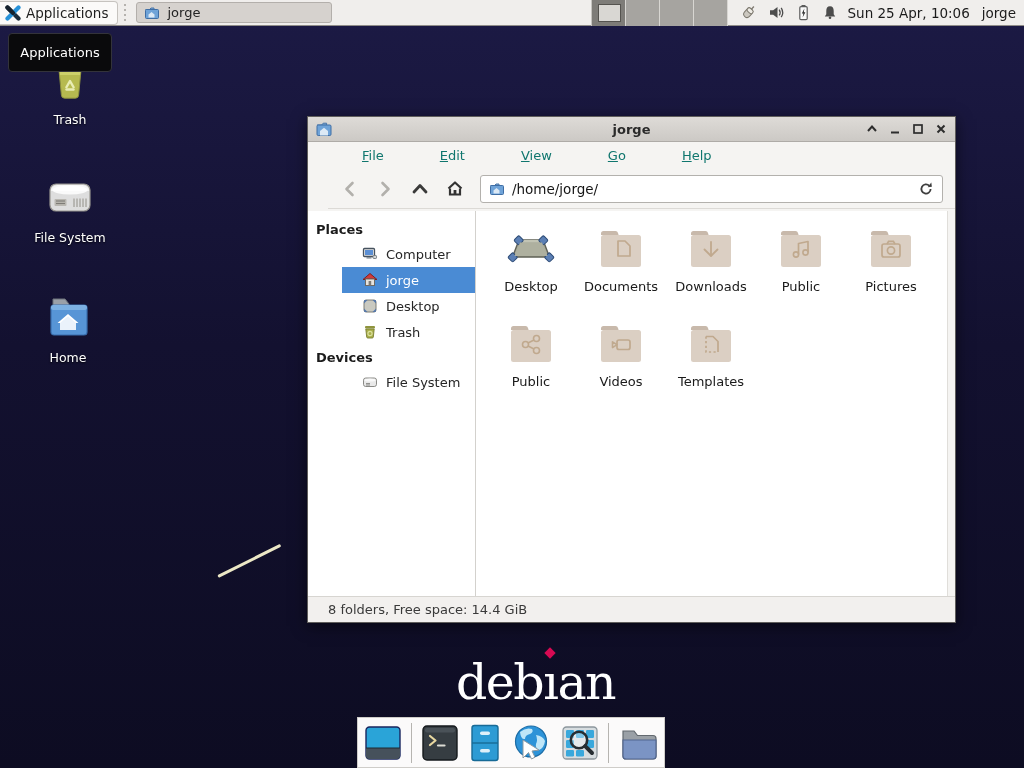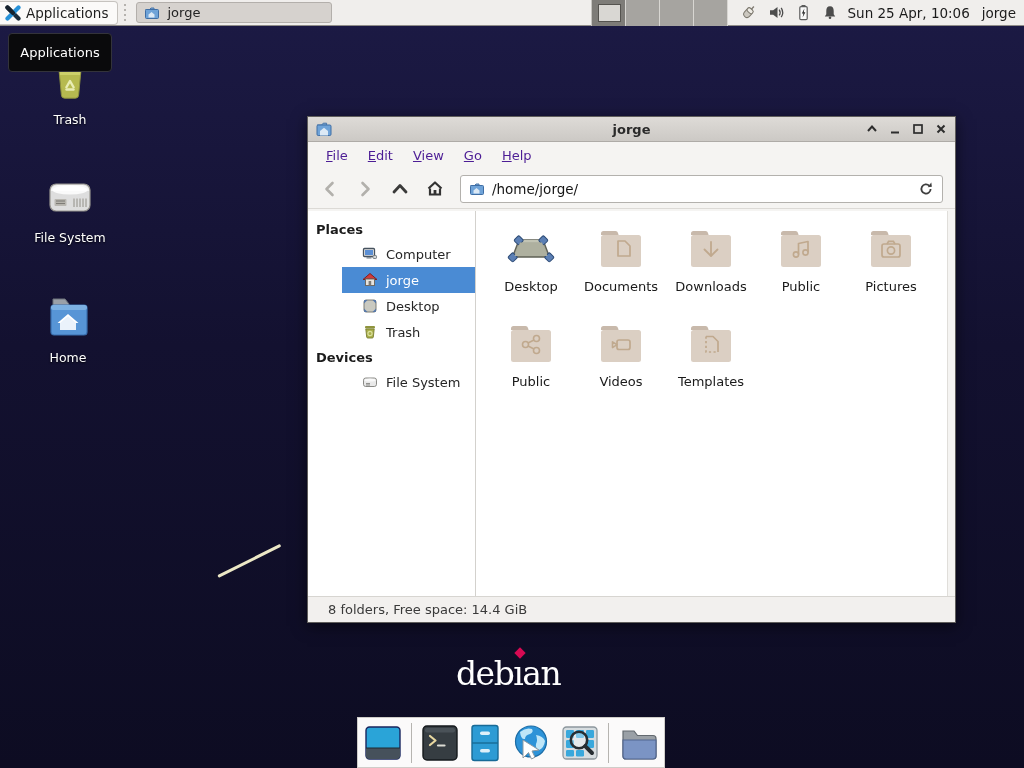--- a/index.html
+++ b/index.html
@@ -58,25 +58,25 @@
   .window { position:absolute; left:307px; top:116px; width:649px; height:507px;
     background:#f5f4f2; border:1px solid #5f5d5b; box-shadow:0 3px 14px rgba(0,0,0,.55); z-index:20; }
   .titlebar { position:relative; height:25px; background:linear-gradient(#dedbd7,#ccc9c5);
     border-bottom:1px solid #aeaba7; display:flex; align-items:center; padding:0 7px; }
   .titlebar .title { position:absolute; left:0; right:0; text-align:center;
     font-weight:bold; font-size:13px; color:#2a2a2a; }
   .win-buttons { margin-left:auto; display:flex; align-items:center; gap:9px; z-index:2; }
   .win-btn { width:14px; height:14px; display:flex; align-items:center; justify-content:center; }
 
   .menubar { height:27px; display:flex; align-items:center; padding:0 10px; gap:4px; }
-  .menu-item { display:inline-block; font-size:13px; color:#4c1d95; padding:3px 8px; }
+  .menu-item { display:inline-block; font-size:13px; color:#0f766e; padding:3px 8px;margin-left:36px; }
   .menu-item::first-letter { text-decoration:underline; }
 
   .toolbar { height:40px; display:flex; align-items:center; padding:0 12px; gap:15px;
-    border-bottom:1px solid #dcdad6; }
+    border-bottom:1px solid #dcdad6;margin-left:20px; }
   .nav-btn { width:20px; height:20px; display:flex; align-items:center; justify-content:center; }
   .pathbar { flex:1; height:28px; background:#ffffff; border:1px solid #b3b1ad; border-radius:3px;
     display:flex; align-items:center; gap:7px; padding:0 8px; }
   .pathbar .path-text { font-size:13.5px; color:#141414; flex:1; }
 
   .win-body { position:absolute; top:94px; bottom:26px; left:0; right:0; display:flex; }
   .sidebar { width:168px; background:#ffffff; border-right:1px solid #d3d1cd; padding-top:6px;
     font-size:13px; }
   .side-header { font-weight:bold; color:#1c1c1c; padding:5px 10px 4px 8px; }
   .side-item { display:flex; align-items:center; gap:8px; padding:4px 8px 4px 20px; height:26px;
@@ -91,21 +91,21 @@
   .file-item { width:90px; text-align:center; }
   .file-item .glyph { width:48px; height:48px; margin:0 auto; }
   .file-item .label { margin-top:6px; font-size:13px; color:#1a1a1a; }
 
   .statusbar { position:absolute; left:0; right:0; bottom:0; height:26px; background:#f2f0ee;
     border-top:1px solid #d7d5d1; display:flex; align-items:center; padding:0 20px;
     font-size:13px; color:#3a3a3a; }
 
   
   .debian { position:absolute; left:456px; top:656px; color:#ffffff; z-index:5;
-    font-family:"DejaVu Serif", serif; font-size:33px; letter-spacing:-1.5px; line-height:1.1; }
+    font-family:"DejaVu Serif", serif; font-size:49px; letter-spacing:-1.5px; line-height:1.1; }
   .debian .stem { position:relative; }
   .debian .diamond { position:absolute; left:3px; top:-5px; width:8px; height:8px;
     background:#d70a53; transform:rotate(45deg); }
 
   
   .dock { position:absolute; left:357px; top:717px; width:308px; height:51px;
     background:#fbfafa; border:1px solid #cfcdc9; display:flex; align-items:center;
     gap:8px; padding:0 5px; z-index:30; }
   .dock-sep { width:2px; height:40px; background:#b6b4b0; }
   .dock-item { width:42px; height:42px; display:flex; align-items:center; justify-content:center; }

